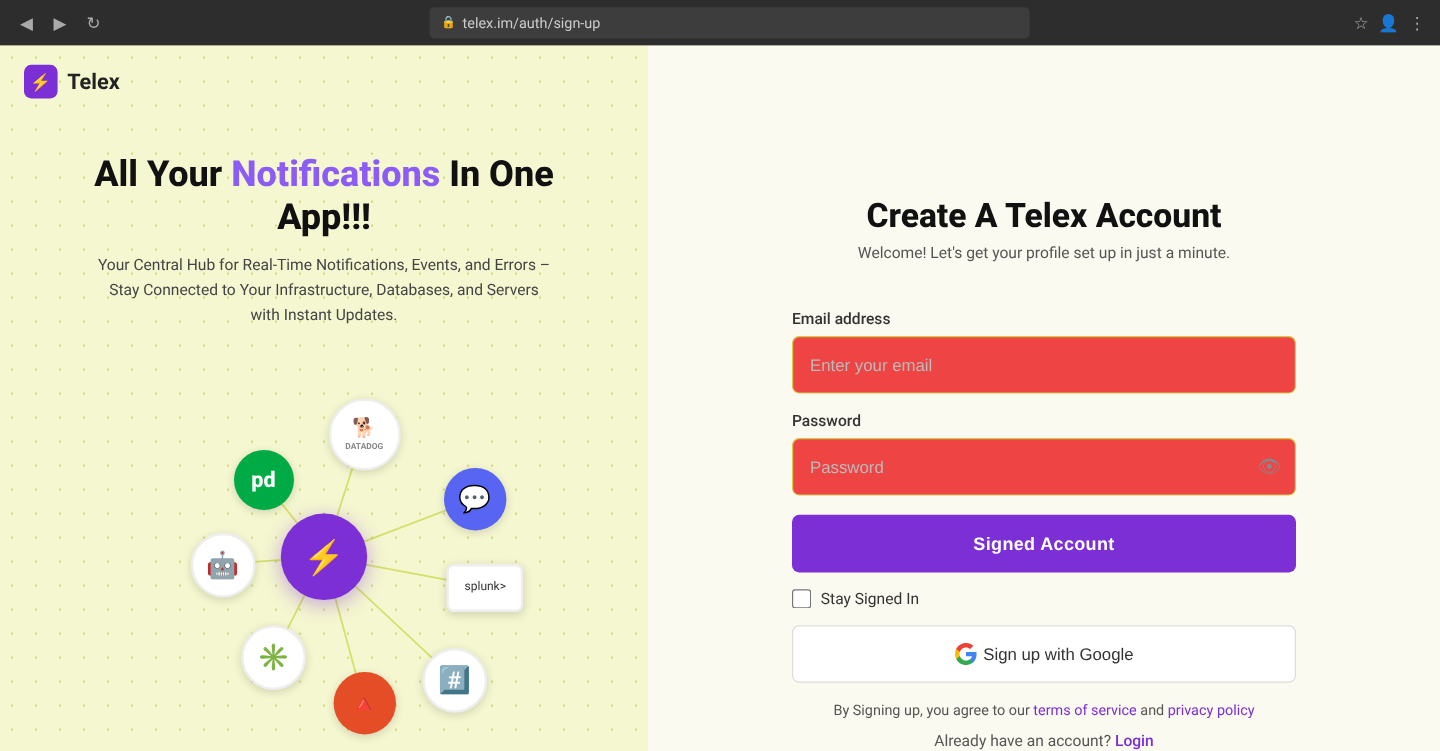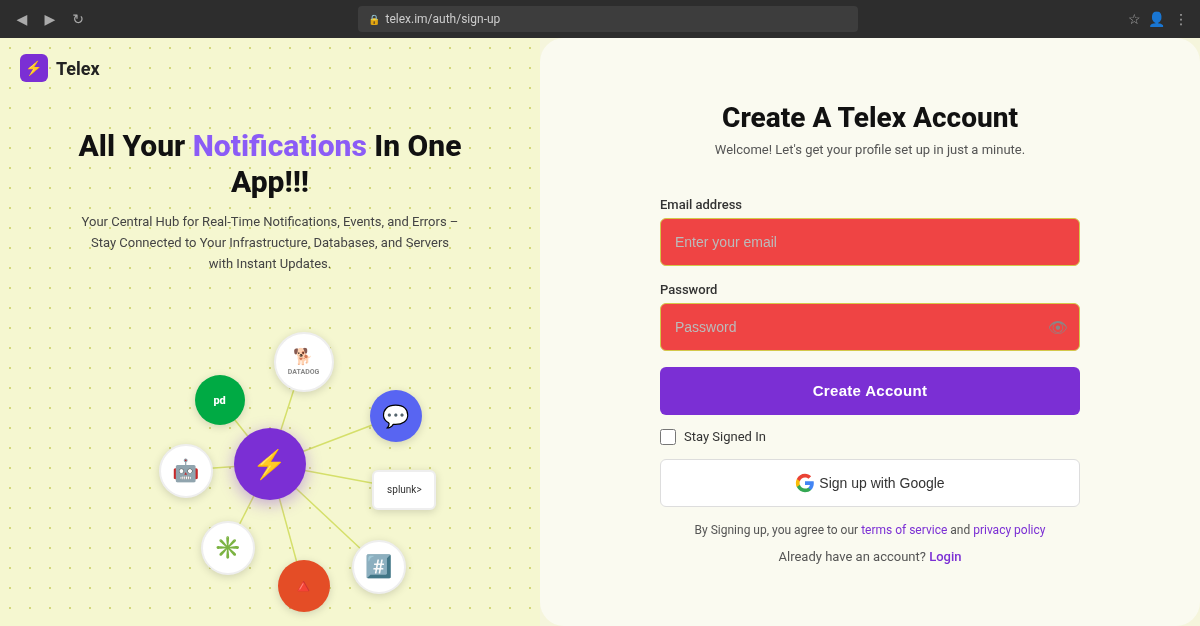--- a/index.html
+++ b/index.html
@@ -122,23 +122,22 @@
       box-shadow: 0 4px 16px rgba(123,47,212,0.4);
       font-size: 28px;
       color: white;
     }
 
     
     .right-panel {
       flex: 1;
       background: #fafaf0;
       display: flex;
-      align-items: center;
+      align-items: flex-end;
       justify-content: center;
-      border-radius: 24px;
     }
 
     .signup-form {
       width: 420px;
     }
 
     .form-title {
       font-size: 28px;
       font-weight: 800;
       color: #111;
@@ -318,21 +317,21 @@
 
       <div class="service-icon" style="left: 58%; top: 18%; background: #fff; border: 2px solid #eee; font-size: 9px; font-weight: 700; color: #666; width: 60px; height: 60px; flex-direction: column; gap: 2px;">
         <span style="font-size: 16px;">🐕</span>
         <span style="font-size: 7px; color: #888;">DATADOG</span>
       </div>
 
       <div class="service-icon" style="left: 80%; top: 35%; background: #5865F2; color: white; font-size: 22px; width: 52px; height: 52px;">
         💬
       </div>
 
-      <div class="service-icon" style="left: 38%; top: 30%; background: #00aa44; color: white; font-size: 11px; font-weight: 800; width: 50px; height: 50px;">
+      <div class="service-icon" style="left: 38%; top: 30%; background: #00aa44; color: white; font-size: 18px; font-weight: 800; width: 50px; height: 50px;">
         pd
       </div>
 
       <div class="service-icon" style="left: 30%; top: 52%; background: #fff; border: 2px solid #eee; font-size: 22px; width: 54px; height: 54px;">
         🤖
       </div>
 
       <div class="service-icon" style="left: 82%; top: 58%; background: #fff; border: 2px solid #eee; font-size: 10px; font-weight: 400; color: #333; width: 64px; height: 40px; border-radius: 6px;">
         splunk&gt;
       </div>
@@ -365,21 +364,21 @@
       <div class="form-group">
         <label class="form-label">Password</label>
         <div class="password-wrapper">
           <input class="form-input" type="password" placeholder="Password" style="">
           <button class="password-toggle">
             <span>👁</span>
           </button>
         </div>
       </div>
 
-      <button class="create-account-btn">Create Account</button>
+      <button class="create-account-btn">Signed Account</button>
 
       <div class="stay-signed-in">
         <input type="checkbox" id="stay-signed" style="">
         <label for="stay-signed">Stay Signed In</label>
       </div>
 
       <button class="google-btn">
 
         <svg class="google-icon" viewBox="0 0 24 24">
           <path fill="#4285F4" d="M22.56 12.25c0-.78-.07-1.53-.2-2.25H12v4.26h5.92c-.26 1.37-1.04 2.53-2.21 3.31v2.77h3.57c2.08-1.92 3.28-4.74 3.28-8.09z"></path>

